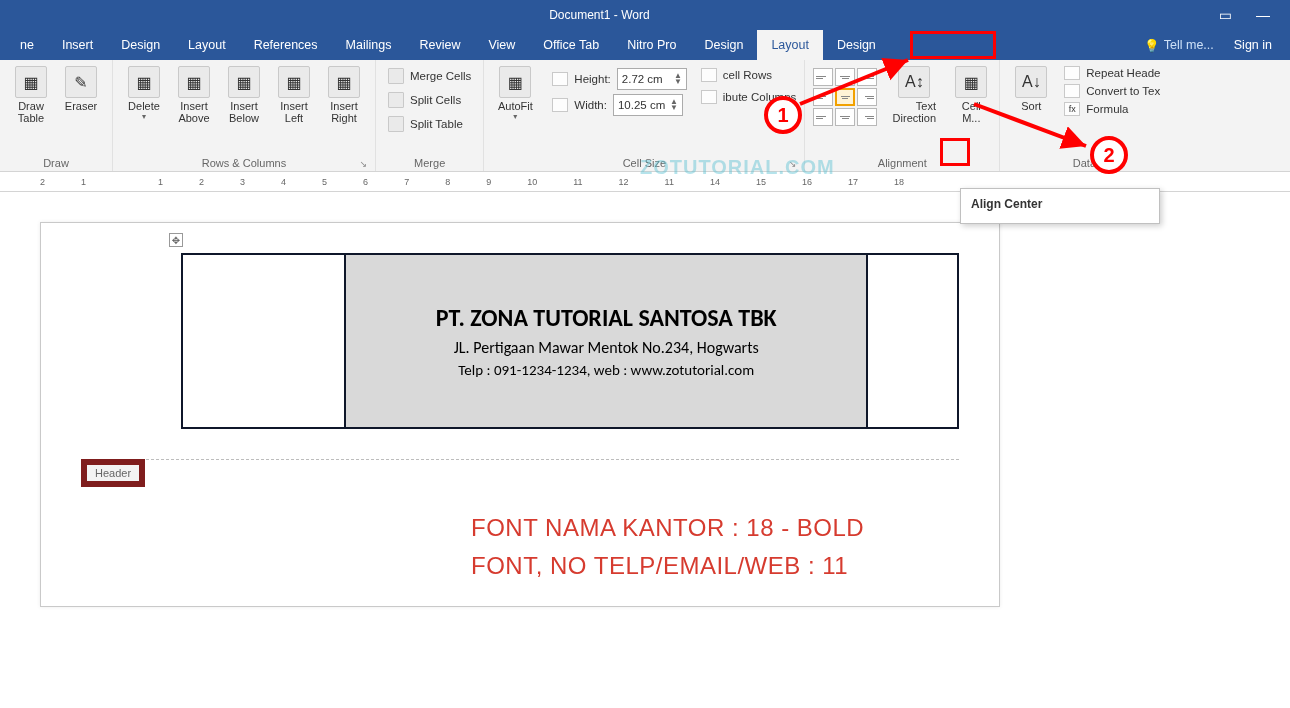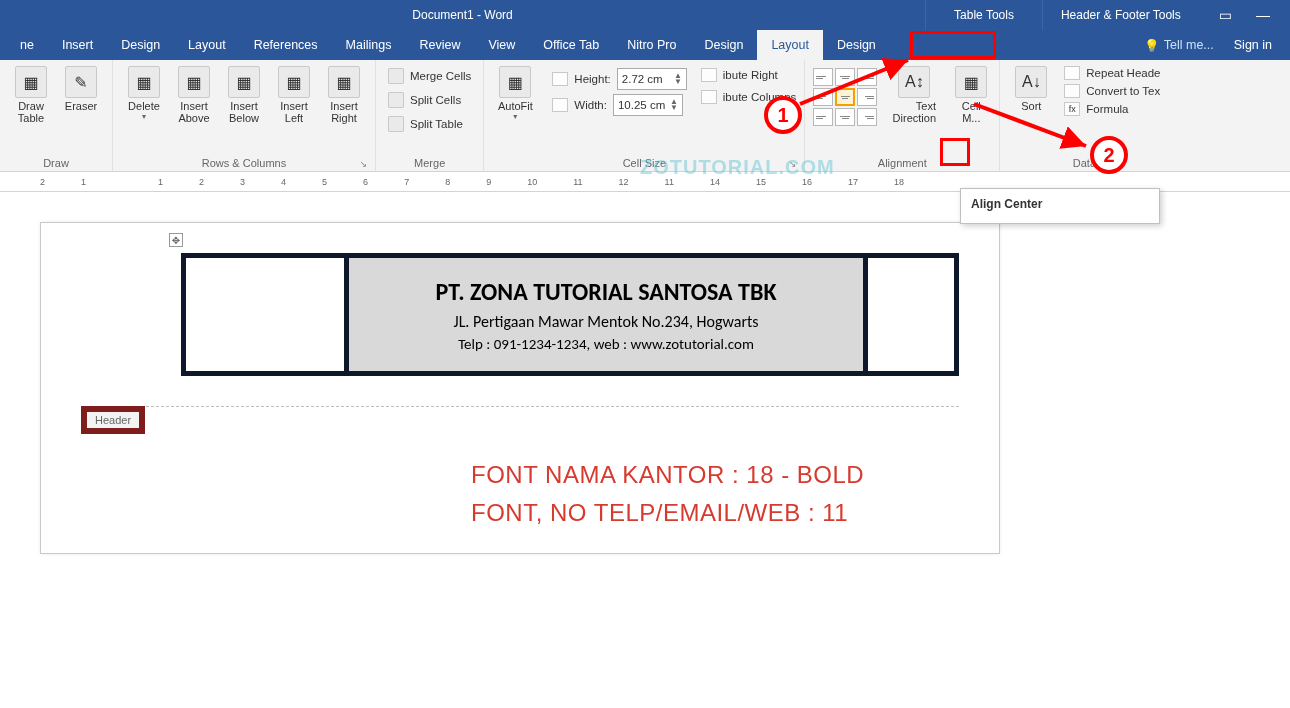--- a/index.html
+++ b/index.html
@@ -72,48 +72,40 @@
 .watermark { position: absolute; top: 156px; left: 640px; font-size: 20px; font-weight: 700; color: rgba(91,194,211,.45); letter-spacing: 1px; z-index: 30; }
 
 
 .ruler { height: 20px; background: #fff; border-bottom: 1px solid #d4d4d4; font-size: 9px; color: #666; padding-left: 40px; display:flex; align-items:center; gap:36px; white-space:nowrap;}
 
 
 .docwrap { position: relative; padding: 30px 0 0 40px; }
 .page { width: 960px; background: #fff; border: 1px solid #c9c9c9; box-shadow: 0 0 4px rgba(0,0,0,.08); padding: 30px 40px 20px 40px; position: relative; }
 .move-handle { position: absolute; top: 10px; left: 128px; width: 14px; height: 14px; border: 1px solid #999; background: #fff; font-size: 10px; display:flex;align-items:center;justify-content:center;color:#666; }
 .tbl { border-collapse: collapse; margin-left: 100px; }
-.tbl td { border: 5px solid #0f172a; height: 118px; vertical-align: middle; }
+.tbl td { border: 2px solid #0f172a; height: 174px; vertical-align: middle; }
 .tbl td.side { width: 180px; }
 .tbl td.mid { width: 560px; background: #d9d9d9; text-align: center; padding: 16px 10px; }
 .company { font-size: 24px; font-weight: 700; font-family: "Calibri", sans-serif; text-align:center;}
 .addr { font-size: 16px; margin-top: 6px; font-family: "Calibri", sans-serif; text-align:center;}
 .contact { font-size: 15px; margin-top: 4px; font-family: "Calibri", sans-serif; text-align:center;}
 
 .dashline { border-top: 1px dashed #bdbdbd; margin-top: 30px; }
 .header-tag { display: inline-block; border: 6px solid #7f1d1d; background: #f3f3f3; font-size: 11px; color: #666; padding: 2px 8px; margin-top: -1px; }
 
 .notes { margin: 22px 0 0 390px; color: #d63b2f; font-family: Impact, "Arial Black", sans-serif; font-size: 24px; letter-spacing: .5px; line-height: 1.6; text-transform: uppercase; }
 
 </style>
 </head>
 <body>
 
 <div class="titlebar">
   <div class="center">
       <span>Document1 - Word</span>
     </div>
-  <div class="tools">
-    <div class="tool-tab">
-        <span>Table Tools</span>
-      </div>
-    <div class="tool-tab hf">
-        <span>Header &amp; Footer Tools</span>
-      </div>
-  </div>
   <div class="win-ctrl">
     <span>▭</span>
     <span>—</span>
   </div>
 </div>
 
 <div class="tabs">
   <div class="tab">
       <span>ne</span>
     </div>
@@ -252,21 +244,21 @@
           <span>Width:</span>
           <div class="size-input">
               <span>10.25 cm</span>
               <div class="spin">▲<br>▼</div>
             </div>
         </div>
       </div>
       <div class="dist-stack">
         <div class="dist-btn">
             <div class="ico"></div>
-            <span>ibute Right</span>
+            <span>cell Rows</span>
           </div>
         <div class="dist-btn">
             <div class="ico"></div>
             <span>ibute Columns</span>
           </div>
       </div>
     </div>
     <div class="group-label"><span>Cell Size</span><span class="launcher">↘</span></div>
   </div>
 

